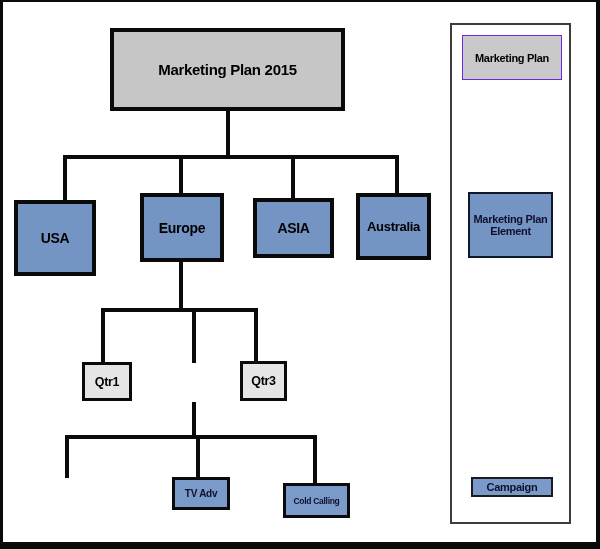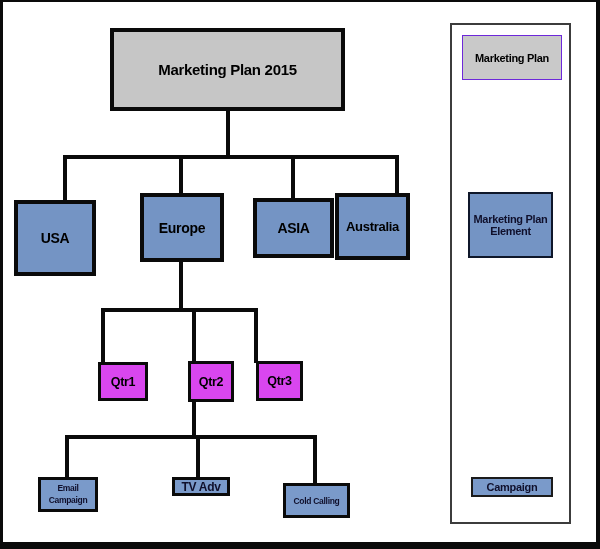--- a/index.html
+++ b/index.html
@@ -28,35 +28,35 @@
     justify-content: center;
     text-align: center;
     font-weight: 700;
     color: #000000;
     letter-spacing: -0.3px;
     box-sizing: border-box;
     z-index: 2;
   }
   .gray  { background: #c6c6c6; border: 4px solid #0a0a0a; }
   .blue  { background: #7494c4; border: 4px solid #0a0a0a; }
-  .gray-sm { background: #d946ef; border: 3px solid #0a0a0a; margin-left: 16px; }
+  .gray-sm { background: #e5e5e5; border: 3px solid #0a0a0a; }
   .blue-sm { background: #7a9aca; border: 3px solid #0a0a0a; color: #10102c; }
   .line { position: absolute; background: #0a0a0a; z-index: 1; }
 
   
   .n-root      { left: 110px; top: 28px;  width: 235px; height: 83px; font-size: 15px; }
   .n-usa       { left: 14px;  top: 200px; width: 82px;  height: 76px; font-size: 14px; }
   .n-europe    { left: 140px; top: 193px; width: 84px;  height: 69px; font-size: 14px; }
   .n-asia      { left: 253px; top: 198px; width: 81px;  height: 60px; font-size: 14px; }
-  .n-australia { left: 335px; top: 193px; width: 75px;  height: 67px; font-size: 13px; }
+  .n-australia { left: 356px; top: 193px; width: 75px;  height: 67px; font-size: 13px; }
   .n-qtr1      { left: 82px;  top: 362px; width: 50px;  height: 39px; font-size: 12.5px; }
   .n-qtr2      { left: 172px; top: 361px; width: 46px;  height: 41px; font-size: 12.5px; }
   .n-qtr3      { left: 240px; top: 361px; width: 47px;  height: 40px; font-size: 12.5px; }
   .n-email     { left: 38px;  top: 477px; width: 60px;  height: 35px; font-size: 8.5px; line-height: 1.35; }
-  .n-tvadv     { left: 172px; top: 477px; width: 58px;  height: 19px; font-size: 12px; }
+  .n-tvadv     { left: 172px; top: 477px; width: 58px;  height: 33px; font-size: 10px; }
   .n-cold      { left: 283px; top: 483px; width: 67px;  height: 35px; font-size: 8.5px; align-items: center; }
 
   
   .legend-panel {
     position: absolute;
     left: 450px; top: 23px; width: 121px; height: 501px;
     border: 2px solid #3c3c3c;
     background: #ffffff;
     box-sizing: border-box;
     z-index: 3;
@@ -122,30 +122,24 @@
   <div class="node blue n-asia">
     <span>ASIA</span>
   </div>
   <div class="node blue n-australia">
     <span>Australia</span>
   </div>
 
   <div class="node gray-sm n-qtr1">
     <span>Qtr1</span>
   </div>
-  <div class="node gray-sm n-qtr2">
-    <span>Qtr2</span>
-  </div>
   <div class="node gray-sm n-qtr3">
     <span>Qtr3</span>
   </div>
 
-  <div class="node blue-sm n-email">
-    <span>Email Campaign</span>
-  </div>
   <div class="node blue-sm n-tvadv">
     <span>TV Adv</span>
   </div>
   <div class="node blue-sm n-cold">
     <span>Cold Calling</span>
   </div>
 
   <div class="legend-panel"></div>
   <div class="node lg-plan">
     <span>Marketing Plan</span>

